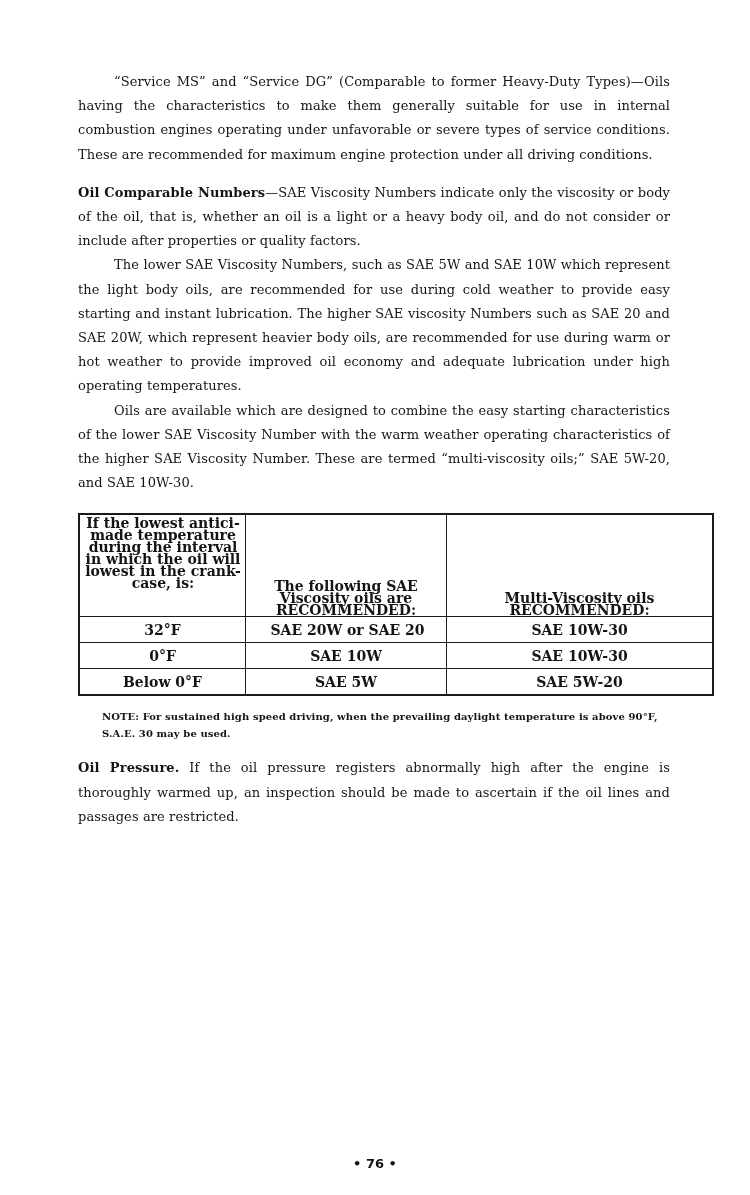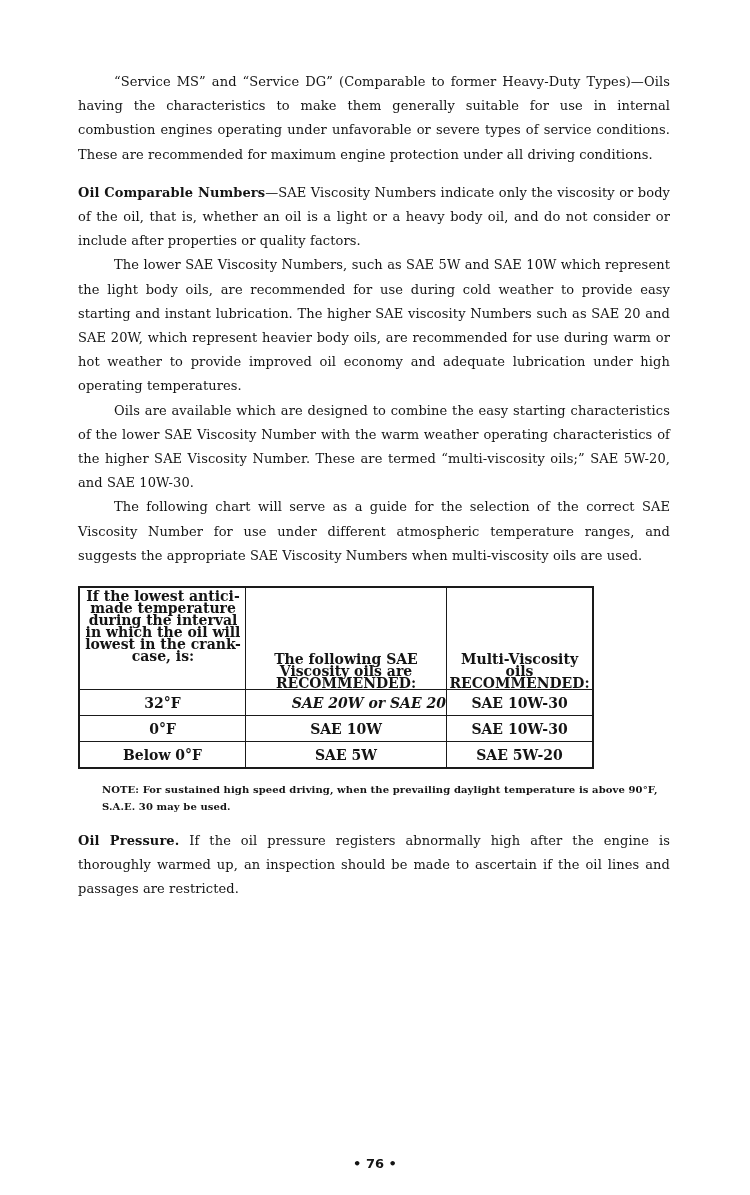--- a/index.html
+++ b/index.html
@@ -3,42 +3,41 @@
 <meta charset="utf-8">
 <style>
   html, body { margin: 0; padding: 0; background: #ffffff; }
   body { width: 750px; height: 1195px; position: relative; overflow: hidden; color: #141414;
          font-family: "DejaVu Serif", "Liberation Serif", serif; }
   .page { position: absolute; left: 78px; top: 70px; width: 592px; }
   p { margin: 0; font-size: 13px; line-height: 24.2px; text-align: justify; text-align-last: left; letter-spacing: 0.1px; }
   .indent { text-indent: 36px; }
   .gap { margin-top: 14px; }
   b { font-weight: bold; }
-  table.chart { border-collapse: collapse; width: 516px; margin-top: 18px; border: 2px solid #1a1a1a; }
+  table.chart { border-collapse: collapse; width: 636px; margin-top: 18px; border: 2px solid #1a1a1a; }
   table.chart td { border: 1.5px solid #1a1a1a; text-align: center; padding: 0; font-size: 14px; }
   .hdr td { height: 96px; vertical-align: bottom; font-size: 10.5px; line-height: 12px; font-weight: bold; padding-bottom: 3px; }
   .hdr td.c1 { width: 160px; text-align: left; vertical-align: top; padding: 2px 2px 3px 3px; }
   .hdr td.c1 span { display: block; text-align: center; }
   .hdr td.c2 { width: 200px; }
   .row td { height: 25px; font-size: 13.5px; font-weight: bold; }
   .note { margin: 12px 0 0 24px; font-size: 10px; line-height: 17px; font-weight: bold; text-align: left; }
   .footer { position: absolute; top: 1156px; left: 0; width: 750px; text-align: center; font-size: 13px; font-weight: bold;
             font-family: "DejaVu Sans", "Liberation Sans", sans-serif; }
 </style>
 </head>
 <body>
 
 <div class="page">
   <p class="indent">“Service MS” and “Service DG” (Comparable to former Heavy-Duty Types)—Oils having the characteristics to make them generally suitable for use in internal combustion engines operating under unfavorable or severe types of service conditions. These are recommended for maximum engine protection under all driving conditions.</p>
 
   <p class="gap"><b>Oil Comparable Numbers</b><span>—SAE Viscosity Numbers indicate only the viscosity or body of the oil, that is, whether an oil is a light or a heavy body oil, and do not consider or include after properties or quality factors.</span></p>
 
   <p class="indent">The lower SAE Viscosity Numbers, such as SAE 5W and SAE 10W which represent the light body oils, are recommended for use during cold weather to provide easy starting and instant lubrication. The higher SAE viscosity Numbers such as SAE 20 and SAE 20W, which represent heavier body oils, are recommended for use during warm or hot weather to provide improved oil economy and adequate lubrication under high operating temperatures.</p>
   <p class="indent">Oils are available which are designed to combine the easy starting characteristics of the lower SAE Viscosity Number with the warm weather operating characteristics of the higher SAE Viscosity Number. These are termed “multi-viscosity oils;” SAE 5W-20, and SAE 10W-30.</p>
-  <p class="indent">The following chart will serve as a guide for the selection of the correct SAE Viscosity Number for use under different atmospheric temperature ranges, and suggests the appropriate SAE Viscosity Numbers when multi-viscosity oils are used.</p>
 
   <table class="chart">
     <tbody>
         <tr class="hdr">
       <td class="c1">
         <span>If the lowest antici-</span>
         <span>made temperature</span>
         <span>during the interval</span>
         <span>in which the oil will</span>
         <span>lowest in the crank-</span>
@@ -49,21 +48,21 @@
         <div>Viscosity oils are</div>
         <div>RECOMMENDED:</div>
       </td>
       <td class="c3">
         <div>Multi-Viscosity oils</div>
         <div>RECOMMENDED:</div>
       </td>
     </tr>
     <tr class="row">
       <td>32°F</td>
-      <td style="text-align:right;padding-left:3px;font-style:italic;">SAE 20W or SAE 20</td>
+      <td style="text-align:center;padding-left:3px;">SAE 20W or SAE 20</td>
       <td>SAE 10W-30</td>
     </tr>
     <tr class="row">
       <td>0°F</td>
       <td>SAE 10W</td>
       <td>SAE 10W-30</td>
     </tr>
     <tr class="row">
       <td>Below 0°F</td>
       <td>SAE 5W</td>

